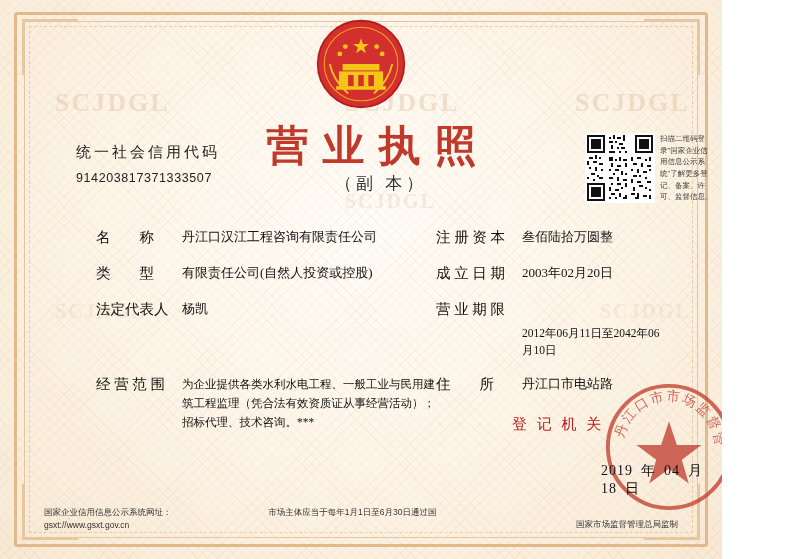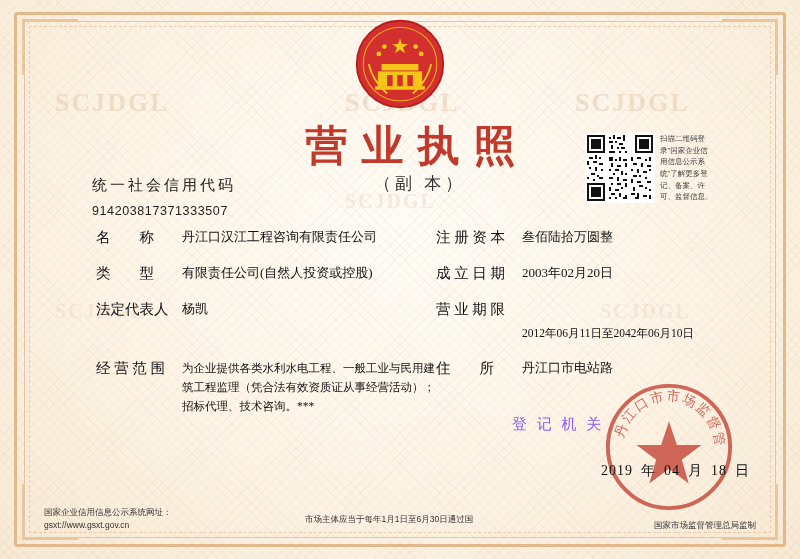--- a/index.html
+++ b/index.html
@@ -5,21 +5,21 @@
   html, body {
     margin: 0;
     padding: 0;
     background: #ffffff;
   }
   body {
     font-family: "Liberation Sans", sans-serif;
   }
   #license {
     position: relative;
-    width: 800px;
+    width: 722px;
     height: 559px;
     overflow: hidden;
     background: #fdf7ef;
   }
 
   
   .bg-outer {
     position: absolute;
     inset: 0;
     background:
@@ -110,24 +110,23 @@
     font-size: 17px;
     letter-spacing: 4px;
     color: #333;
     text-indent: 4px;
     padding-left: 36px;
   }
 
   
   .code-block {
     position: absolute;
-    left: 92px;
+    left: 76px;
     top: 143px;
     width: 230px;
-    margin-top: 33px;
   }
   .code-label {
     font-family: "Liberation Serif", serif;
     font-size: 15px;
     letter-spacing: 3px;
     color: #222;
   }
   .code-value {
     margin-top: 9px;
     font-family: "Liberation Sans", sans-serif;
@@ -185,41 +184,40 @@
     letter-spacing: 0px;
   }
   .lbl.w4c { width: 76px; display: inline-flex; justify-content: space-between; }
   .lbl.w4c::after { content: ""; }
   .val {
     font-family: "Liberation Serif", serif;
     font-size: 13px;
     color: #111;
     margin-left: 10px;
     line-height: 1.45;
-    text-align: right;
   }
   .val.small { font-size: 11.5px; margin-top: 25px; }
   .scope-val {
     font-size: 11.5px;
     line-height: 1.65;
     margin-left: 10px;
     max-width: 330px;
     color: #111;
     font-family: "Liberation Serif", serif;
   }
 
   
   .registrar {
     position: absolute;
     left: 512px;
     top: 415px;
     font-family: "Liberation Serif", serif;
     font-size: 15px;
     letter-spacing: 3px;
-    color: #8b5cf6;
+    color: #b91c1c;
   }
   .date-line {
     position: absolute;
     left: 597px;
     top: 462px;
     font-family: "Liberation Serif", serif;
     font-size: 14px;
     color: #111;
     letter-spacing: 1px;
   }
@@ -234,21 +232,21 @@
   }
 
   
   .footer {
     position: absolute;
     left: 44px;
     right: 44px;
     bottom: 26px;
     display: flex;
     justify-content: space-between;
-    align-items: center;
+    align-items: flex-start;
     font-family: "Liberation Sans", sans-serif;
     font-size: 8.5px;
     color: #333;
     line-height: 1.6;
   }
   .footer .f-left { width: 230px; }
   .footer .f-mid { width: 250px; text-align: left; }
   .footer .f-right { width: 170px; text-align: right; padding-top: 12px; }
 
   

